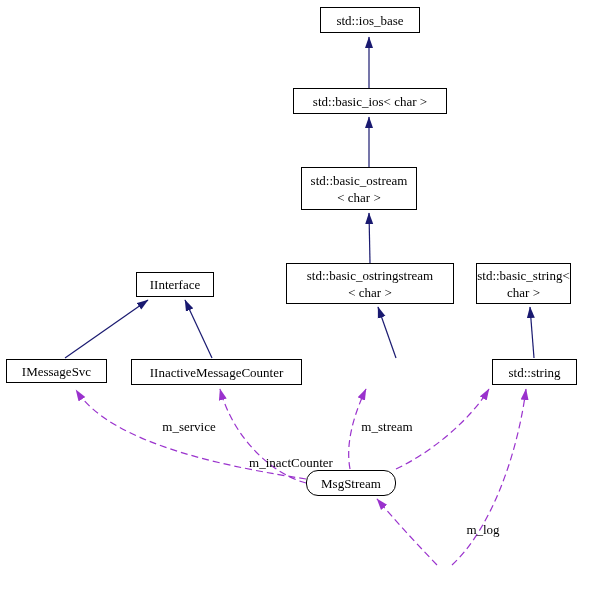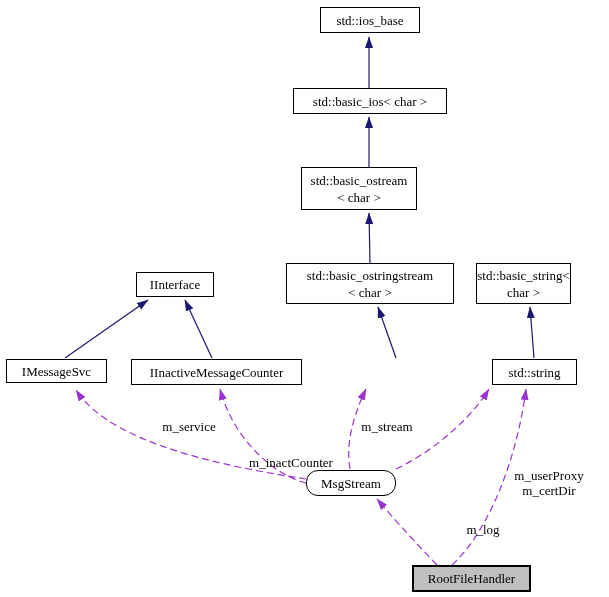--- a/index.html
+++ b/index.html
@@ -81,22 +81,19 @@
 &lt; char &gt;</div>
   <div class="node" style="left:136px; top:272px; width:78px;  height:25px;">IInterface</div>
   <div class="node" style="left:286px; top:263px; width:168px; height:41px;">std::basic_ostringstream
 &lt; char &gt;</div>
   <div class="node" style="left:476px; top:263px; width:95px;  height:41px;">std::basic_string&lt;
 char &gt;</div>
   <div class="node" style="left:6px;   top:359px; width:101px; height:24px;">IMessageSvc</div>
   <div class="node" style="left:131px; top:359px; width:171px; height:26px;">IInactiveMessageCounter</div>
   <div class="node" style="left:492px; top:359px; width:85px;  height:26px;">std::string</div>
   <div class="node" style="left:306px; top:470px; width:90px;  height:26px;border-radius:12px;">MsgStream</div>
-  <div class="node highlight" style="left:412px; top:565px; width:119px; height:27px;">RootFileHandler</div>
 
   <div class="edge-label" style="left:189px; top:419px;">m_service</div>
   <div class="edge-label" style="left:291px; top:419px;margin-top:36px;">m_inactCounter</div>
   <div class="edge-label" style="left:387px; top:419px;">m_stream</div>
-  <div class="edge-label" style="left:549px; top:468px;">m_userProxy
-m_certDir</div>
   <div class="edge-label" style="left:444px; top:522px;margin-left:39px;">m_log</div>
 
 </div>
 
 </body></html>

